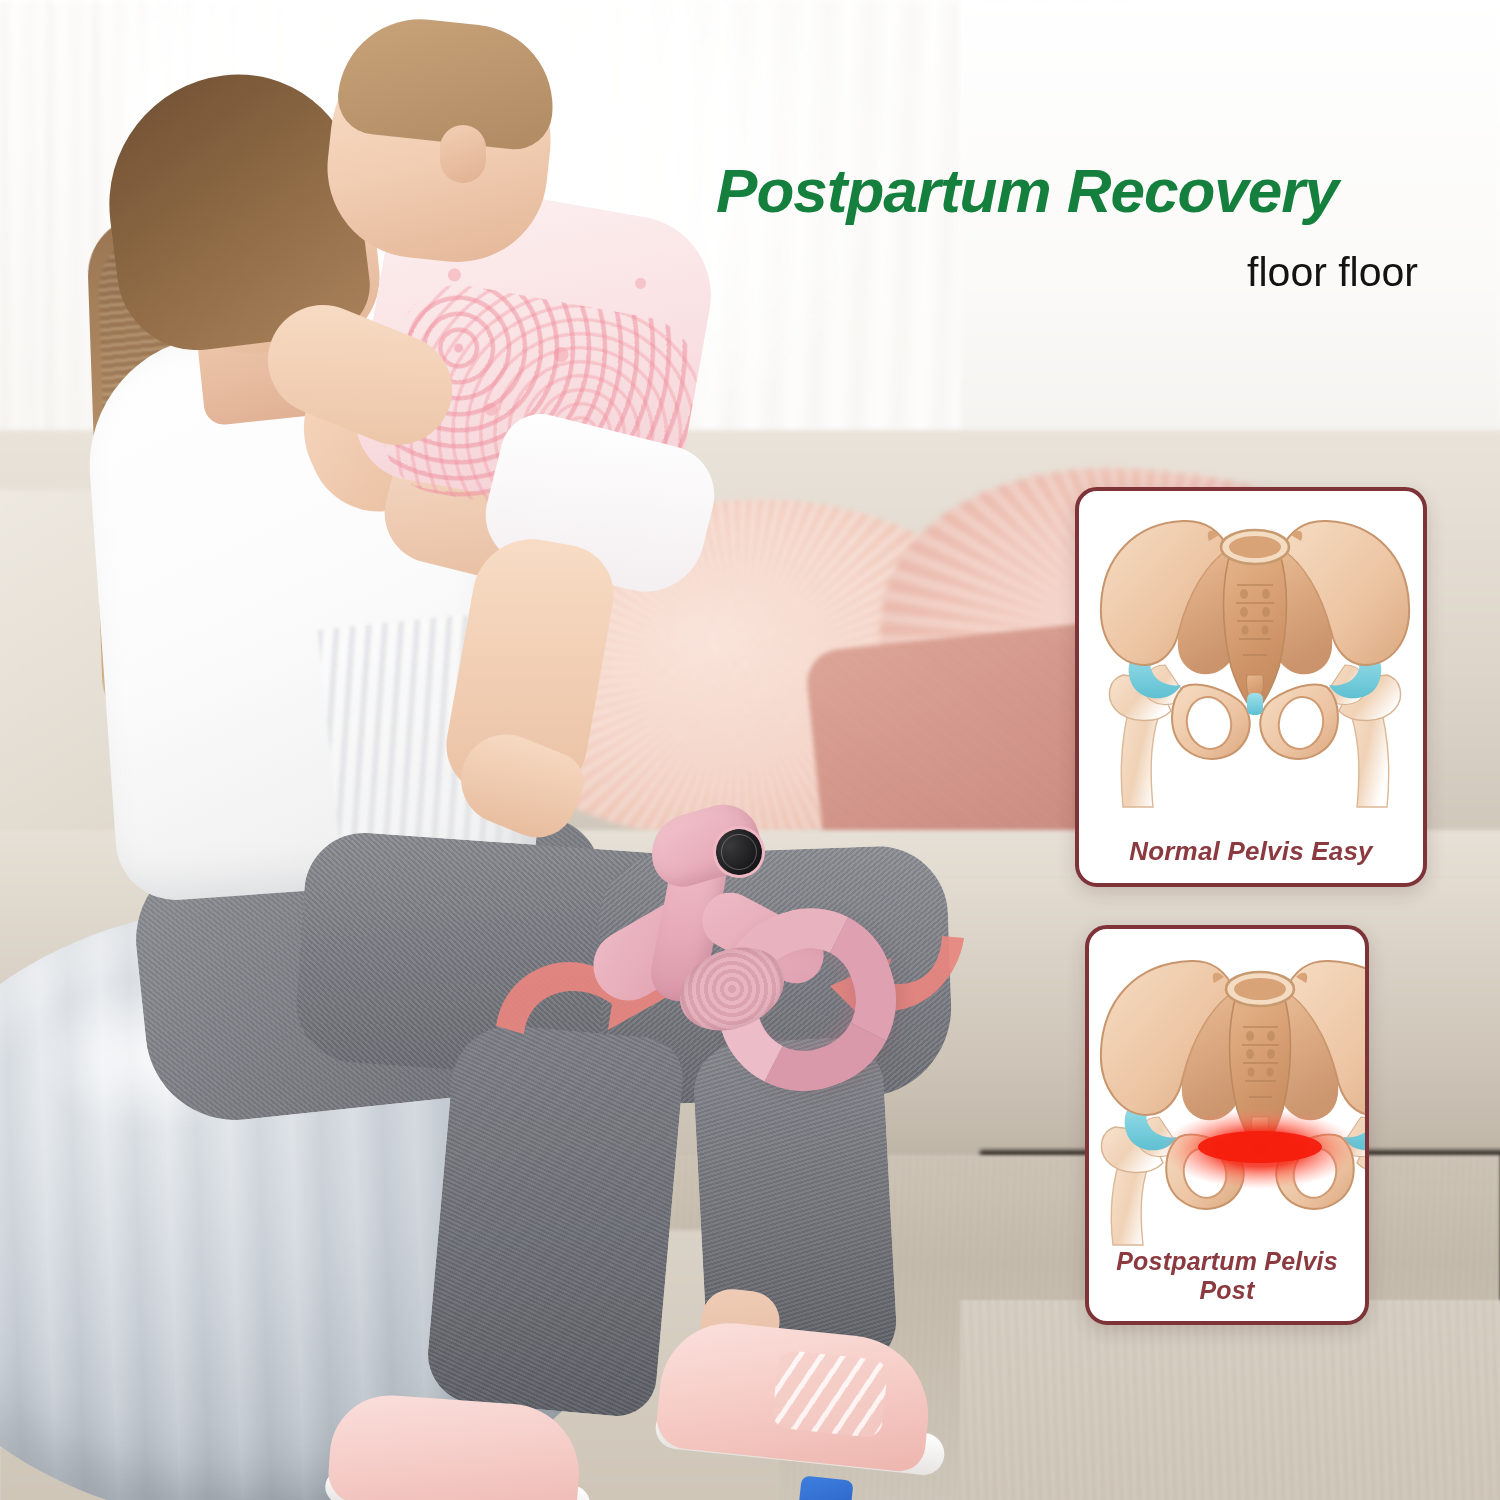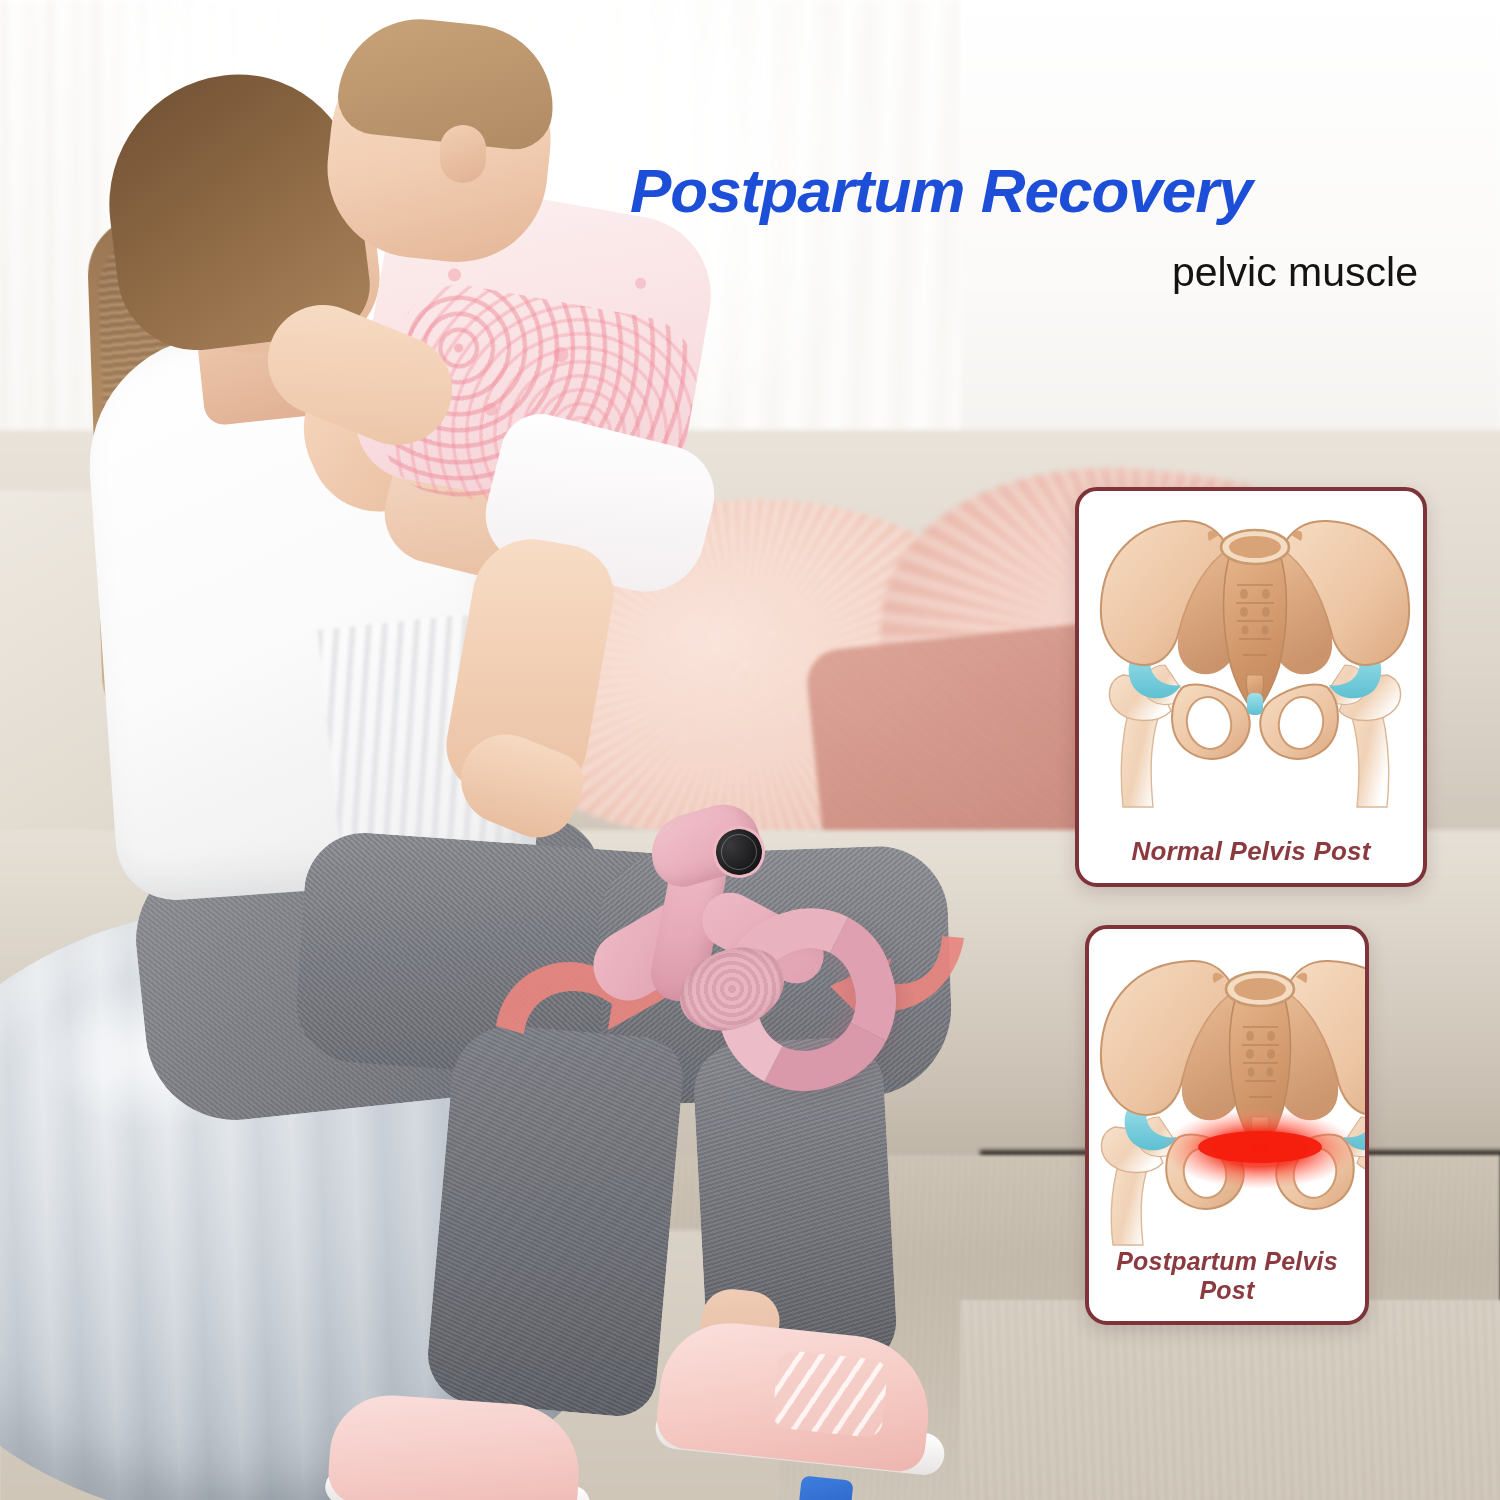--- a/index.html
+++ b/index.html
@@ -383,23 +383,23 @@
     position:absolute; left:830px; top:930px; width:140px; height:110px;
   }
 
   
   .text-block {
     position:absolute; left:630px; top:158px; width:830px; text-align:right;
   }
   .headline {
     font-size:62px; font-weight:bold; font-style:italic;
     letter-spacing:-1px;
-    color:#1d4ed8;
+    color:#15803d;
     line-height:1.05;
-    text-align:left;
+    text-align:center;
     padding-right:36px;
   }
   .subline {
     margin-top:22px; font-size:41px; color:#131313; line-height:1.32;
     text-align:right; padding-right:42px; font-weight:400;
   }
 
   
   .card {
     position:absolute;
@@ -514,21 +514,21 @@
     <div class="dev-loop"></div>
     <div class="dev-pad"></div>
     <div class="dev-handle-top"></div>
     <div class="dev-cap"></div>
     <div class="dev-cap-ring"></div>
   </div>
 
   <div class="text-block">
     <div class="headline">Postpartum Recovery</div>
     <div class="subline">
-      <div>pelvic muscle</div>
+      <div>floor floor</div>
     </div>
   </div>
 
   <div class="card" id="card-normal">
     <div class="card-figure">
       <svg width="352" height="312" viewBox="0 0 352 312">
         <defs>
           <linearGradient id="boneA" x1="0" y1="0" x2="0.3" y2="1">
             <stop offset="0%" stop-color="#e8b78d"></stop>
             <stop offset="50%" stop-color="#d79f73"></stop>
@@ -600,21 +600,21 @@
         <path d="M104 190 C 90 204, 88 236, 106 252 C 128 270, 158 262, 168 240
                  C 174 226, 170 210, 158 202 C 140 190, 118 184, 104 190 Z" fill="url(#boneB)" stroke="#c8956c" stroke-width="2"></path>
         <path d="M248 190 C 262 204, 264 236, 246 252 C 224 270, 194 262, 184 240
                  C 178 226, 182 210, 194 202 C 212 190, 234 184, 248 190 Z" fill="url(#boneB)" stroke="#c8956c" stroke-width="2"></path>
         <ellipse cx="130" cy="226" rx="22" ry="26" fill="#ffffff" stroke="#cf9b72" stroke-width="2" transform="rotate(-12 130 226)"></ellipse>
         <ellipse cx="222" cy="226" rx="22" ry="26" fill="#ffffff" stroke="#cf9b72" stroke-width="2" transform="rotate(12 222 226)"></ellipse>
 
         <rect x="168" y="196" width="16" height="22" rx="6" fill="url(#cart)"></rect>
       </svg>
     </div>
-    <div class="card-label">Normal Pelvis Post</div>
+    <div class="card-label">Normal Pelvis Easy</div>
   </div>
 
   <div class="card" id="card-post">
     <div class="card-figure">
       <svg width="342" height="312" viewBox="0 0 342 312">
         <defs>
           <linearGradient id="boneA2" x1="0" y1="0" x2="0.3" y2="1">
             <stop offset="0%" stop-color="#e8b78d"></stop>
             <stop offset="50%" stop-color="#d79f73"></stop>
             <stop offset="100%" stop-color="#c68a5e"></stop>

